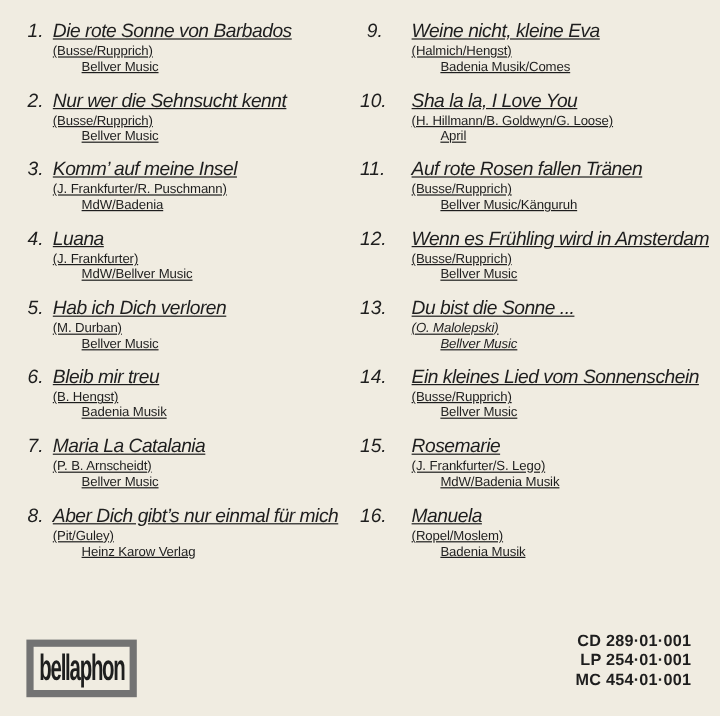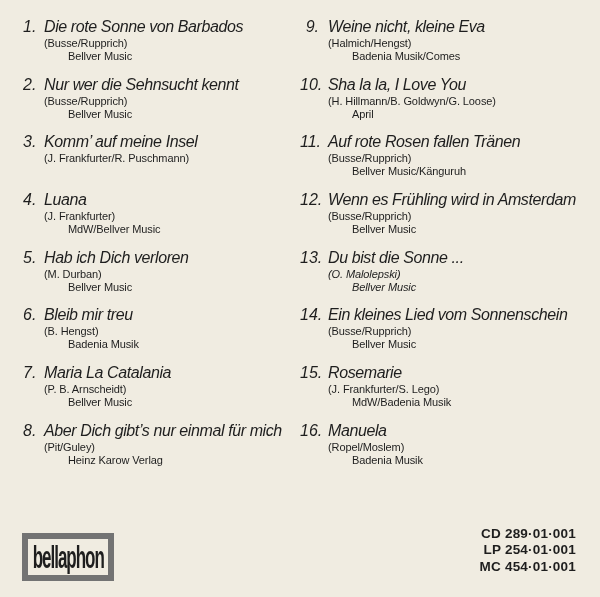--- a/index.html
+++ b/index.html
@@ -12,22 +12,22 @@
   .col { position:absolute; top:18px; }
   .col-left  { left:23px;  width:274px; }
   .col-right { left:300px; width:298px; }
 
   .track { height:57.7px; display:flex; box-sizing:border-box; }
   .track-num {
     flex:none; width:13px; text-align:right;
     font-style:italic; font-size:16px; line-height:17px;
   }
   .col-right .track-num { width:19px; }
-  .track-body { margin-left:8px; }
-  .col-right .track-body { margin-left:9px; }
+  .track-body { margin-left:8px;text-decoration:underline; }
+  .col-right .track-body { margin-left:24px; }
   .track-title {
     font-style:italic; font-size:16px; line-height:17px;
     letter-spacing:-0.4px; white-space:nowrap;
   }
   .track-credits  { font-size:11px; line-height:13px; margin-top:2px; letter-spacing:-0.1px; }
   .track-publisher{ font-size:11px; line-height:13px; letter-spacing:-0.1px;padding-left:24px; }
   .credits-italic .track-credits,
   .credits-italic .track-publisher { font-style:italic; }
 
   .logo {
@@ -64,20 +64,21 @@
       <div class="track-title">Nur wer die Sehnsucht kennt</div>
       <div class="track-credits">(Busse/Rupprich)</div>
       <div class="track-publisher">Bellver Music</div>
     </div>
   </div>
       <div class="track">
     <div class="track-num">3.</div>
     <div class="track-body">
       <div class="track-title">Komm’ auf meine Insel</div>
       <div class="track-credits">(J. Frankfurter/R. Puschmann)</div>
+      <div class="track-publisher">MdW/Badenia</div>
     </div>
   </div>
       <div class="track">
     <div class="track-num">4.</div>
     <div class="track-body">
       <div class="track-title">Luana</div>
       <div class="track-credits">(J. Frankfurter)</div>
       <div class="track-publisher">MdW/Bellver Music</div>
     </div>
   </div>

